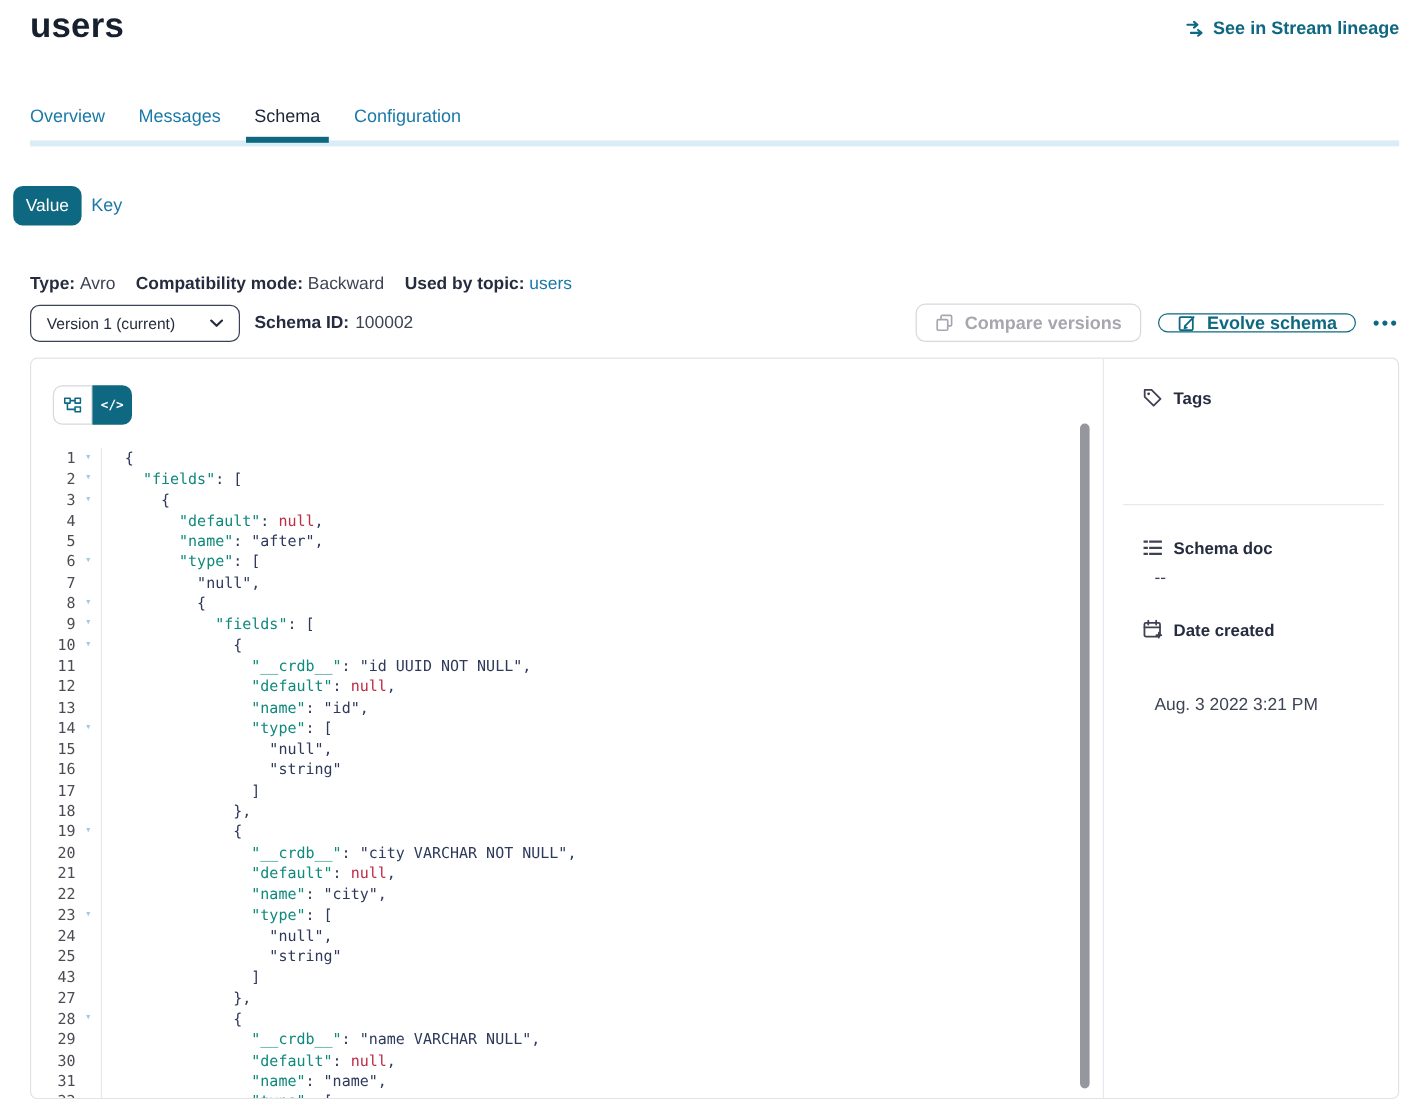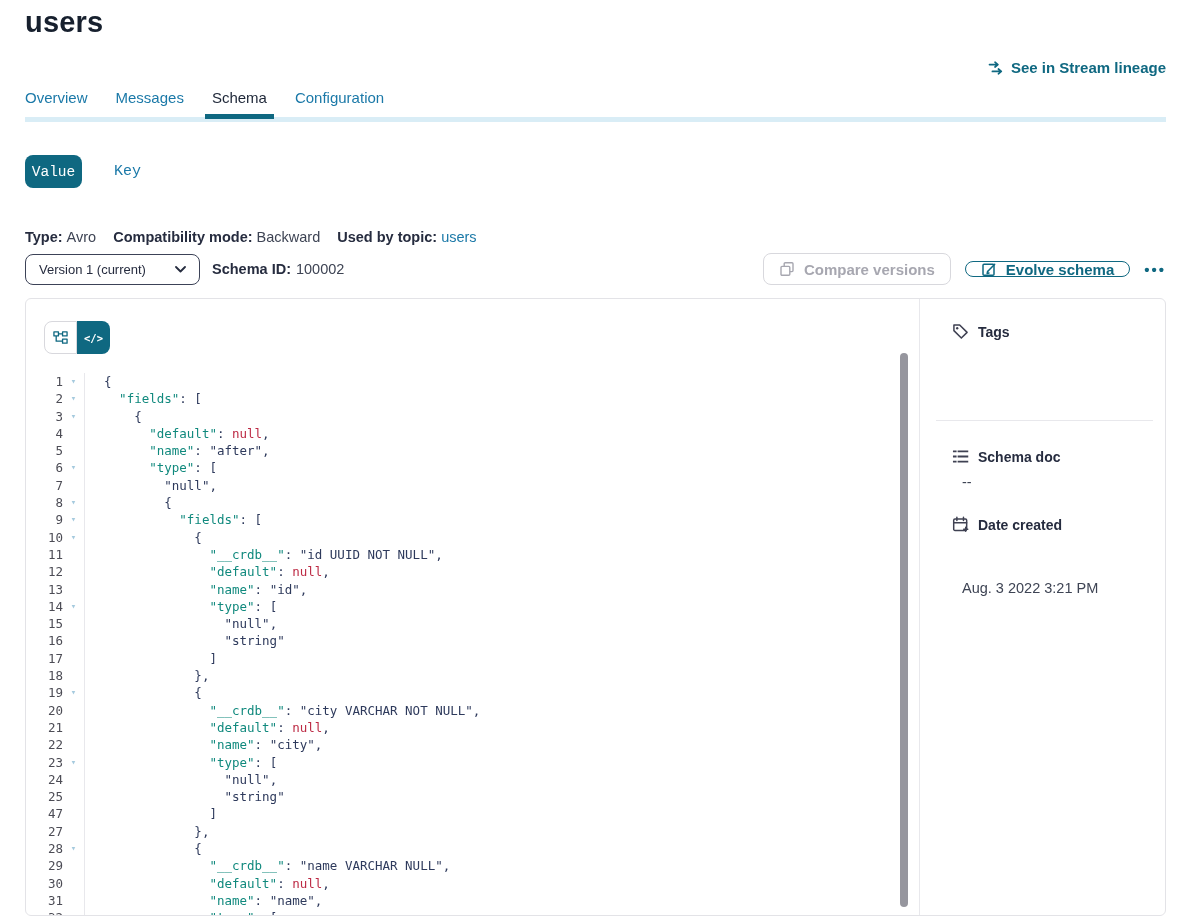--- a/index.html
+++ b/index.html
@@ -5,31 +5,31 @@
   * { margin:0; padding:0; box-sizing:border-box; }
   html,body { background:#fff; }
   .page {
     position:relative; width:1189px; height:916px; overflow:hidden;
     font-family:"Liberation Sans", sans-serif; background:#fff; color:var(--text);
   }
   
   .title { position:absolute; left:25px; top:6px; font-size:29px; font-weight:700;
            color:var(--heading); letter-spacing:.2px; }
   .lineage { position:absolute; right:23px; top:15px; display:flex; align-items:center;
-             gap:7px; color:var(--accent); font-size:15px; font-weight:600; cursor:pointer;margin-top:44px; }
+             gap:7px; color:var(--accent); font-size:15px; font-weight:600; cursor:pointer; }
   
   .tabs { position:absolute; left:25px; top:89px; width:1141px; height:33px; }
   .tabs-track { position:absolute; left:0; right:0; bottom:0; height:5px; background:var(--tab_track); }
   .tabrow { display:flex; gap:28px; position:relative; }
   .tab { position:relative; font-size:15px; color:var(--link); padding-bottom:13px; cursor:pointer; }
   .tab.active { color:var(--tab_active); font-weight:500; }
   .tab.active::after { content:""; position:absolute; left:-7px; right:-7px; bottom:0;
                        height:5px; background:var(--accent); z-index:2; }
   
-  .valuekey { position:absolute; left:25px; top:155px; display:flex; align-items:center; gap:32px;font-family:Liberation Mono, monospace; }
+  .valuekey { position:absolute; left:11px; top:155px; display:flex; align-items:center; gap:8px; }
   .btn-value { width:57px; height:33px; border:none; border-radius:8px; background:var(--accent);
                color:#fff; font-size:14.5px; font-family:inherit; cursor:pointer; }
   .link-key { color:var(--link); font-size:15px; cursor:pointer; }
   
   .meta { position:absolute; left:25px; top:229px; display:flex; gap:17px; font-size:14.5px; color:var(--text); }
   .meta b { color:var(--label); font-weight:700; margin-right:4px; }
   .meta .toplink { color:var(--link); cursor:pointer; }
   
   .versionbar { position:absolute; left:25px; top:253px; width:1141px; height:33px; }
   .select { position:absolute; left:0; top:1px; width:175px; height:31px; border:1.5px solid var(--underline);
@@ -183,21 +183,21 @@
         <div class="crow"><span class="ln">16</span><span class="tri"></span><span class="txt"><span class="tk-s">                  "string"</span></span></div>
         <div class="crow"><span class="ln">17</span><span class="tri"></span><span class="txt"><span class="tk-p">                ]</span></span></div>
         <div class="crow"><span class="ln">18</span><span class="tri"></span><span class="txt"><span class="tk-p">              },</span></span></div>
         <div class="crow"><span class="ln">19</span><span class="tri">▾</span><span class="txt"><span class="tk-p">              {</span></span></div>
         <div class="crow"><span class="ln">20</span><span class="tri"></span><span class="txt"><span class="tk-k">                "__crdb__"</span><span class="tk-p">: </span><span class="tk-s">"city VARCHAR NOT NULL"</span><span class="tk-p">,</span></span></div>
         <div class="crow"><span class="ln">21</span><span class="tri"></span><span class="txt"><span class="tk-k">                "default"</span><span class="tk-p">: </span><span class="tk-x">null</span><span class="tk-p">,</span></span></div>
         <div class="crow"><span class="ln">22</span><span class="tri"></span><span class="txt"><span class="tk-k">                "name"</span><span class="tk-p">: </span><span class="tk-s">"city"</span><span class="tk-p">,</span></span></div>
         <div class="crow"><span class="ln">23</span><span class="tri">▾</span><span class="txt"><span class="tk-k">                "type"</span><span class="tk-p">: [</span></span></div>
         <div class="crow"><span class="ln">24</span><span class="tri"></span><span class="txt"><span class="tk-s">                  "null"</span><span class="tk-p">,</span></span></div>
         <div class="crow"><span class="ln">25</span><span class="tri"></span><span class="txt"><span class="tk-s">                  "string"</span></span></div>
-        <div class="crow"><span class="ln">47</span><span class="tri"></span><span class="txt"><span class="tk-p">                ]</span></span></div>
+        <div class="crow"><span class="ln">43</span><span class="tri"></span><span class="txt"><span class="tk-p">                ]</span></span></div>
         <div class="crow"><span class="ln">27</span><span class="tri"></span><span class="txt"><span class="tk-p">              },</span></span></div>
         <div class="crow"><span class="ln">28</span><span class="tri">▾</span><span class="txt"><span class="tk-p">              {</span></span></div>
         <div class="crow"><span class="ln">29</span><span class="tri"></span><span class="txt"><span class="tk-k">                "__crdb__"</span><span class="tk-p">: </span><span class="tk-s">"name VARCHAR NULL"</span><span class="tk-p">,</span></span></div>
         <div class="crow"><span class="ln">30</span><span class="tri"></span><span class="txt"><span class="tk-k">                "default"</span><span class="tk-p">: </span><span class="tk-x">null</span><span class="tk-p">,</span></span></div>
         <div class="crow"><span class="ln">31</span><span class="tri"></span><span class="txt"><span class="tk-k">                "name"</span><span class="tk-p">: </span><span class="tk-s">"name"</span><span class="tk-p">,</span></span></div>
         <div class="crow"><span class="ln">32</span><span class="tri">▾</span><span class="txt"><span class="tk-k">                "type"</span><span class="tk-p">: [</span></span></div>
       </div>
 
     <div class="scrollthumb"></div>
     <div class="vdiv"></div>

